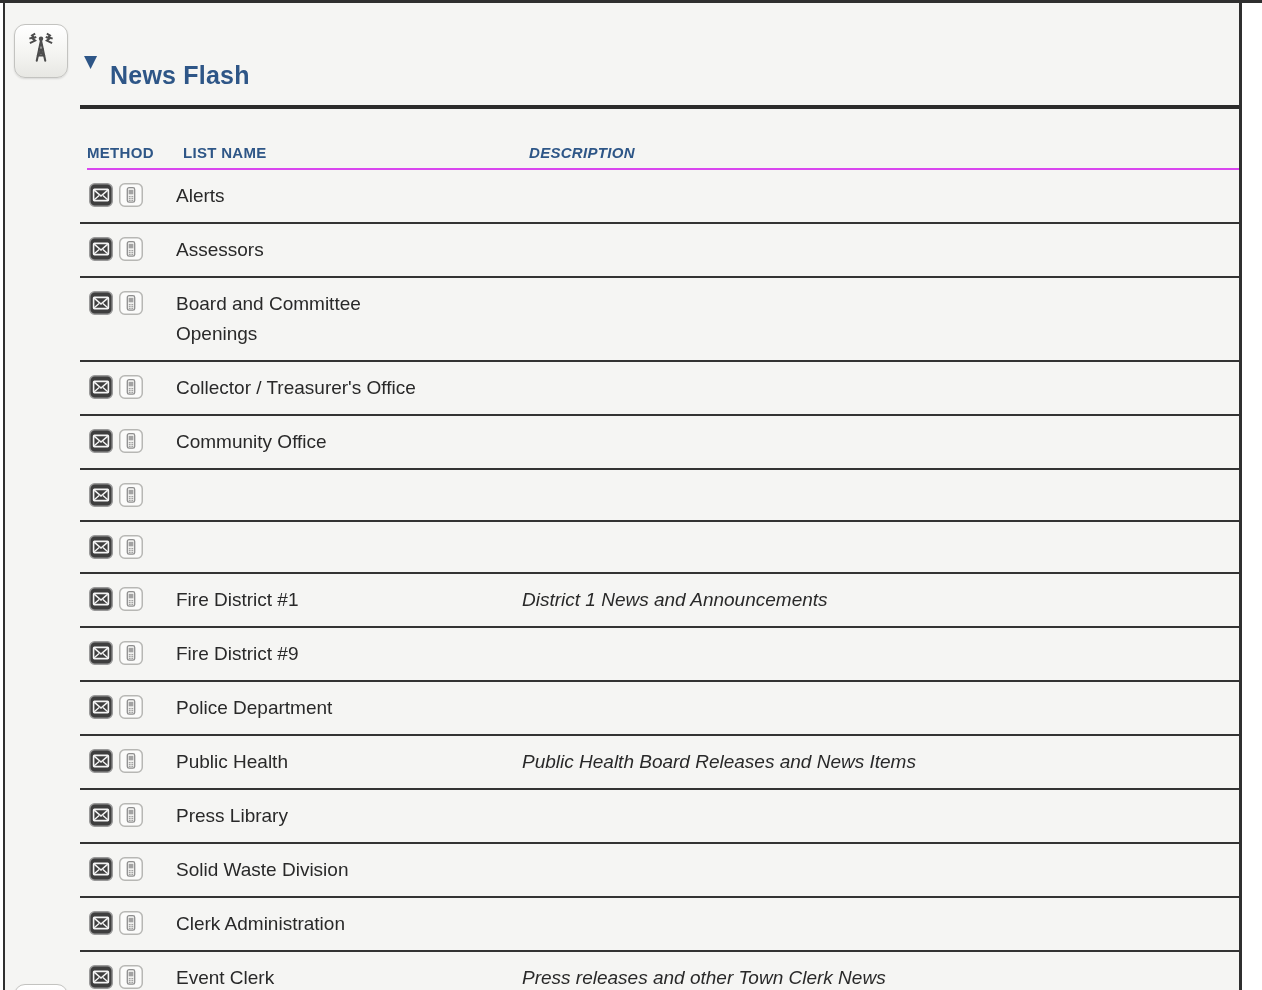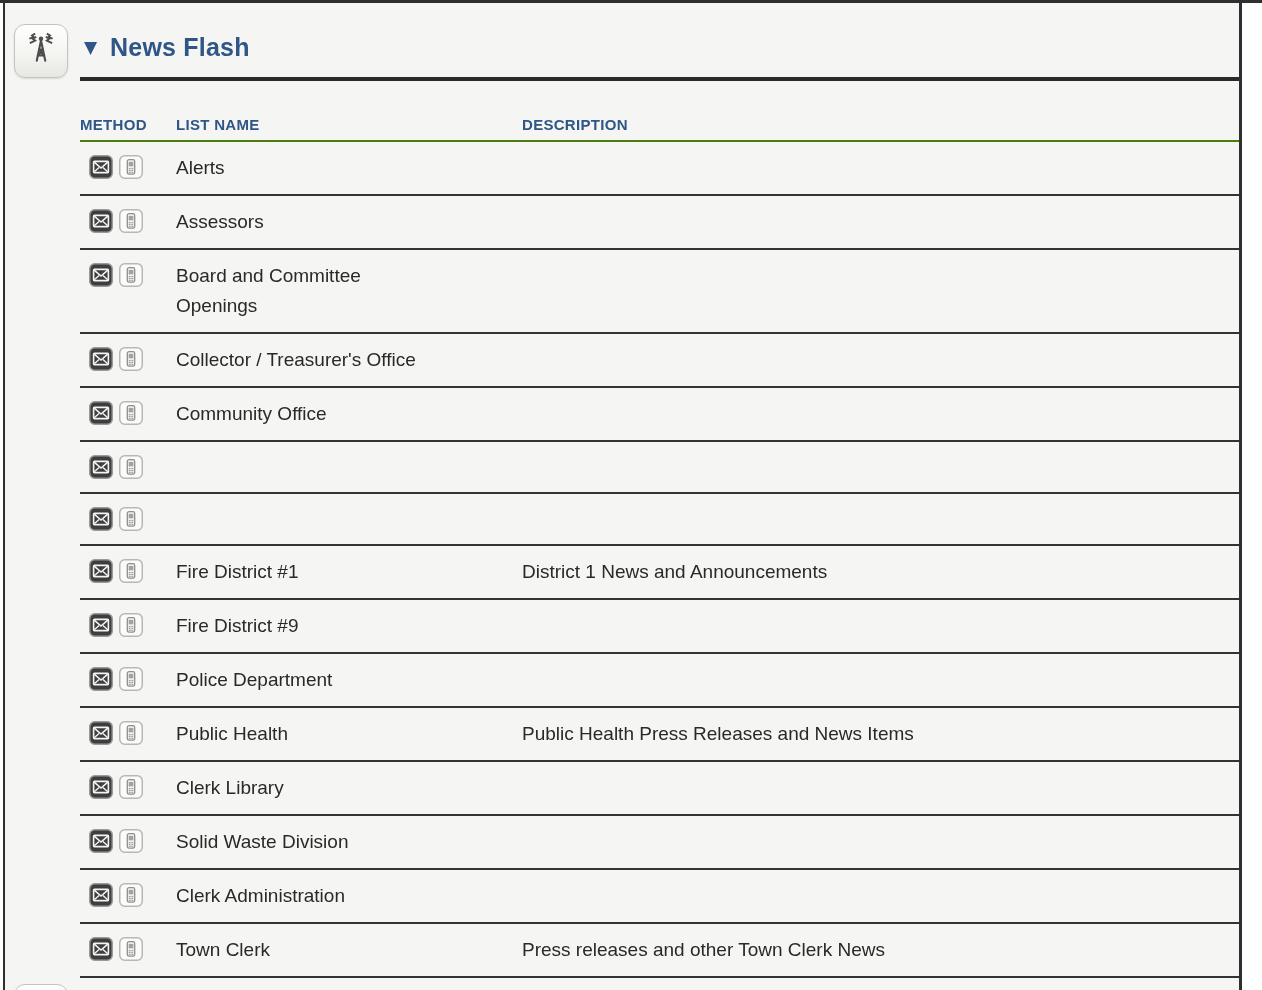--- a/index.html
+++ b/index.html
@@ -19,27 +19,27 @@
     display:flex; align-items:center; justify-content:center; cursor:pointer; }
   .module-btn.top { top:24px; }
   .module-btn.bottom { top:984px; }
 
   .content { position:relative; margin-left:75px; width:1160px; padding-top:33px; }
 
   .title-bar { display:flex; align-items:center; gap:13px;
     border-bottom:4px solid #2b2b2b; padding-bottom:15px; padding-left:4px; cursor:pointer; }
   .collapse-tri { color:#2e5687; font-size:17px; line-height:1;
     font-family:"DejaVu Sans", sans-serif; }
-  .panel-title { color:#2e5687; font-size:25px; font-weight:700; letter-spacing:0.2px; }
-
-  .thead { display:flex; padding:35px 0 7px 0; border-bottom:2px solid #4d7c0f;
-    color:#2e5687; font-size:15px; font-weight:700; letter-spacing:0.3px; }
+  .panel-title { color:#2e5687; font-size:25px; font-weight:700; letter-spacing:0.2px;margin-top:28px; }
+
+  .thead { display:flex; padding:35px 0 7px 0; border-bottom:2px solid #d946ef;
+    color:#2e5687; font-size:15px; font-weight:700; letter-spacing:0.3px;margin-left:7px; }
   .col-method { width:96px; flex:0 0 96px; }
   .col-name   { width:346px; flex:0 0 346px; }
-  .col-desc   { flex:1 1 auto; }
+  .col-desc   { flex:1 1 auto;font-style:italic; }
 
   .row { display:flex; align-items:flex-start; padding:11px 0 11px 0;
     border-bottom:2px solid #333333; min-height:52px; }
   .row .col-method { display:flex; gap:6px; padding-left:9px; padding-top:2px; }
   .cell-text { font-size:19px; color:#292929; line-height:30px; }
   .col-name .cell-text { white-space:pre-line; }
   .icon-btn { width:24px; height:24px; display:inline-block; cursor:pointer; }
 </style>
 </head>
 <body>
@@ -474,55 +474,55 @@
                   <rect x="11.4" y="16.8" width="1.2" height="1.2"></rect>
                   <rect x="13" y="16.8" width="1.2" height="1.2"></rect>
           </g>
         </svg>
       </span>
     </div>
     <div class="col-name">
       <span class="cell-text">Public Health</span>
     </div>
     <div class="col-desc">
-      <span class="cell-text">Public Health Press Releases and News Items</span>
-    </div>
-  </div>
-
-  <div class="row">
-    <div class="col-method">
-      <span class="icon-btn">
-        <svg width="24" height="24" viewBox="0 0 24 24">
-          <rect x="0.75" y="0.75" width="22.5" height="22.5" rx="5" fill="#3e3e3e" stroke="#9a9a9a" stroke-width="1.5"></rect>
-          <rect x="4.6" y="6.4" width="14.8" height="11.2" rx="0.8" fill="none" stroke="#f4f4f4" stroke-width="1.6"></rect>
-          <path d="M5.2 7.2 L12 13 L18.8 7.2" fill="none" stroke="#f4f4f4" stroke-width="1.6"></path>
-          <path d="M5.2 16.8 L10.1 12.4 M18.8 16.8 L13.9 12.4" fill="none" stroke="#f4f4f4" stroke-width="1.4"></path>
-        </svg>
-      </span>
-      <span class="icon-btn">
-        <svg width="24" height="24" viewBox="0 0 24 24">
-          <rect x="0.75" y="0.75" width="22.5" height="22.5" rx="5" fill="#fbfbfa" stroke="#b7b7b4" stroke-width="1.5"></rect>
-          <rect x="8.3" y="4.6" width="7.4" height="14.6" rx="1.8" fill="#f1f1ef" stroke="#8f8f8f" stroke-width="1.3"></rect>
-          <rect x="9.7" y="6.9" width="4.6" height="4.4" fill="#a3a3a3"></rect>
-          <g fill="#a3a3a3">
-            <rect x="9.8" y="13" width="1.2" height="1.2"></rect>
-                  <rect x="11.4" y="13" width="1.2" height="1.2"></rect>
-                  <rect x="13" y="13" width="1.2" height="1.2"></rect>
-            <rect x="9.8" y="14.9" width="1.2" height="1.2"></rect>
-                  <rect x="11.4" y="14.9" width="1.2" height="1.2"></rect>
-                  <rect x="13" y="14.9" width="1.2" height="1.2"></rect>
-            <rect x="9.8" y="16.8" width="1.2" height="1.2"></rect>
-                  <rect x="11.4" y="16.8" width="1.2" height="1.2"></rect>
-                  <rect x="13" y="16.8" width="1.2" height="1.2"></rect>
-          </g>
-        </svg>
-      </span>
-    </div>
-    <div class="col-name">
-      <span class="cell-text">Clerk Library</span>
+      <span class="cell-text">Public Health Board Releases and News Items</span>
+    </div>
+  </div>
+
+  <div class="row">
+    <div class="col-method">
+      <span class="icon-btn">
+        <svg width="24" height="24" viewBox="0 0 24 24">
+          <rect x="0.75" y="0.75" width="22.5" height="22.5" rx="5" fill="#3e3e3e" stroke="#9a9a9a" stroke-width="1.5"></rect>
+          <rect x="4.6" y="6.4" width="14.8" height="11.2" rx="0.8" fill="none" stroke="#f4f4f4" stroke-width="1.6"></rect>
+          <path d="M5.2 7.2 L12 13 L18.8 7.2" fill="none" stroke="#f4f4f4" stroke-width="1.6"></path>
+          <path d="M5.2 16.8 L10.1 12.4 M18.8 16.8 L13.9 12.4" fill="none" stroke="#f4f4f4" stroke-width="1.4"></path>
+        </svg>
+      </span>
+      <span class="icon-btn">
+        <svg width="24" height="24" viewBox="0 0 24 24">
+          <rect x="0.75" y="0.75" width="22.5" height="22.5" rx="5" fill="#fbfbfa" stroke="#b7b7b4" stroke-width="1.5"></rect>
+          <rect x="8.3" y="4.6" width="7.4" height="14.6" rx="1.8" fill="#f1f1ef" stroke="#8f8f8f" stroke-width="1.3"></rect>
+          <rect x="9.7" y="6.9" width="4.6" height="4.4" fill="#a3a3a3"></rect>
+          <g fill="#a3a3a3">
+            <rect x="9.8" y="13" width="1.2" height="1.2"></rect>
+                  <rect x="11.4" y="13" width="1.2" height="1.2"></rect>
+                  <rect x="13" y="13" width="1.2" height="1.2"></rect>
+            <rect x="9.8" y="14.9" width="1.2" height="1.2"></rect>
+                  <rect x="11.4" y="14.9" width="1.2" height="1.2"></rect>
+                  <rect x="13" y="14.9" width="1.2" height="1.2"></rect>
+            <rect x="9.8" y="16.8" width="1.2" height="1.2"></rect>
+                  <rect x="11.4" y="16.8" width="1.2" height="1.2"></rect>
+                  <rect x="13" y="16.8" width="1.2" height="1.2"></rect>
+          </g>
+        </svg>
+      </span>
+    </div>
+    <div class="col-name">
+      <span class="cell-text">Press Library</span>
     </div>
     <div class="col-desc">
       <span class="cell-text"></span>
     </div>
   </div>
 
   <div class="row">
     <div class="col-method">
       <span class="icon-btn">
         <svg width="24" height="24" viewBox="0 0 24 24">
@@ -619,21 +619,21 @@
                   <rect x="11.4" y="14.9" width="1.2" height="1.2"></rect>
                   <rect x="13" y="14.9" width="1.2" height="1.2"></rect>
             <rect x="9.8" y="16.8" width="1.2" height="1.2"></rect>
                   <rect x="11.4" y="16.8" width="1.2" height="1.2"></rect>
                   <rect x="13" y="16.8" width="1.2" height="1.2"></rect>
           </g>
         </svg>
       </span>
     </div>
     <div class="col-name">
-      <span class="cell-text">Town Clerk</span>
+      <span class="cell-text">Event Clerk</span>
     </div>
     <div class="col-desc">
       <span class="cell-text">Press releases and other Town Clerk News</span>
     </div>
   </div>
 </div>
 
   </div>
 </div>
 

